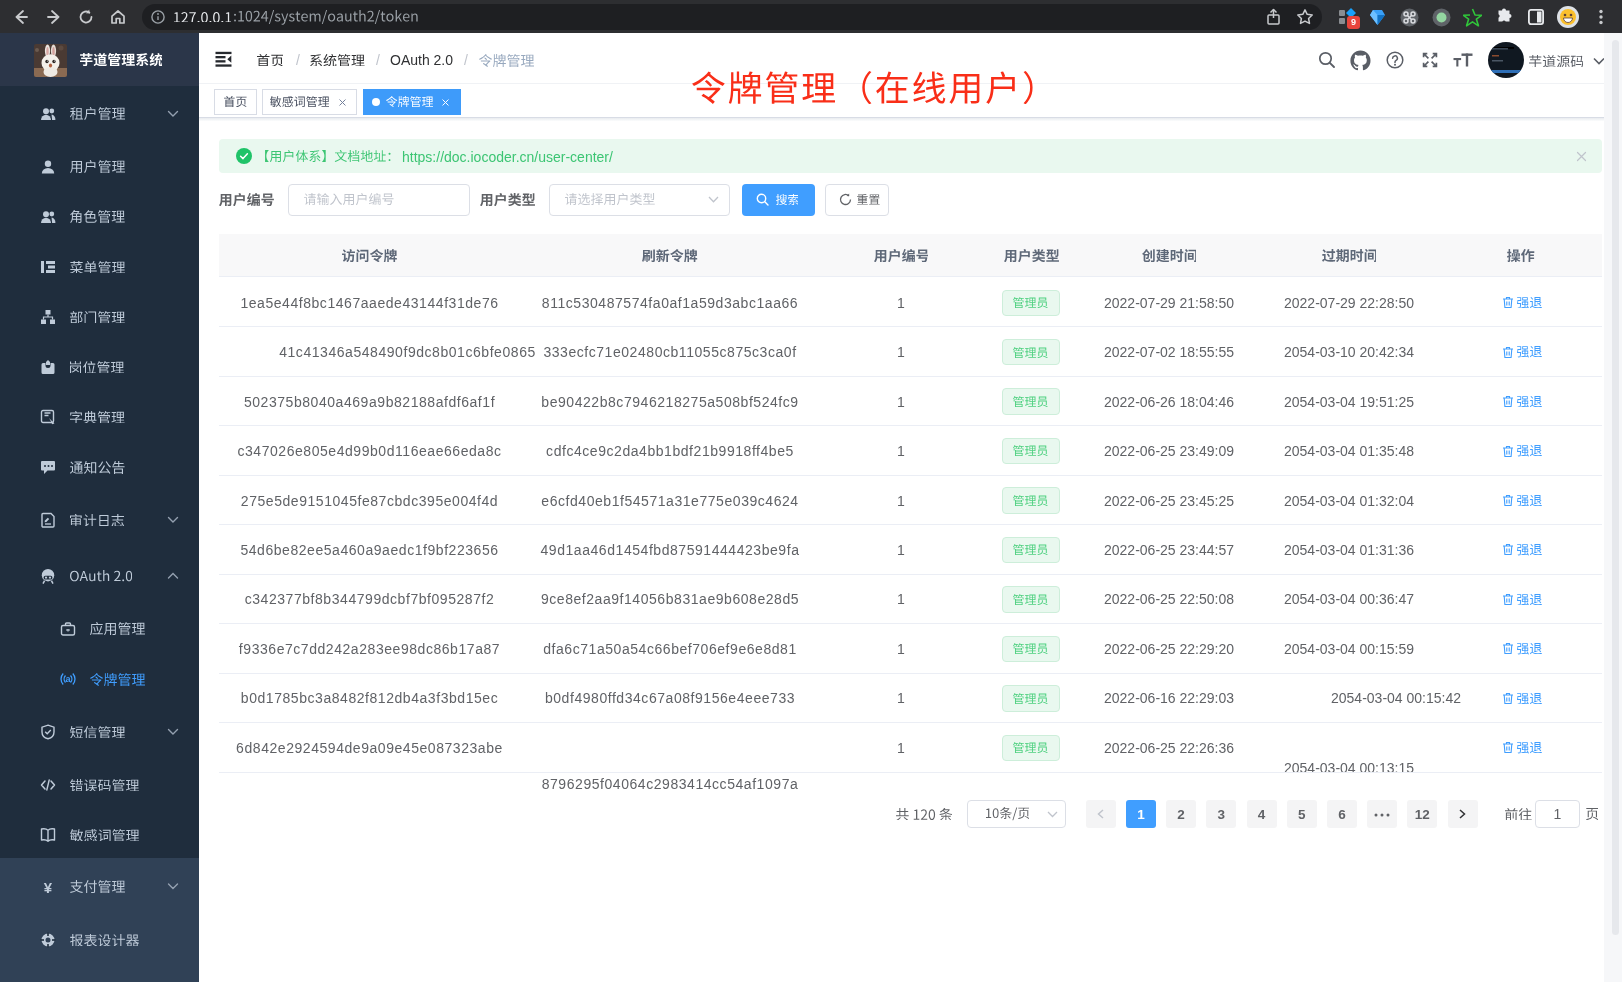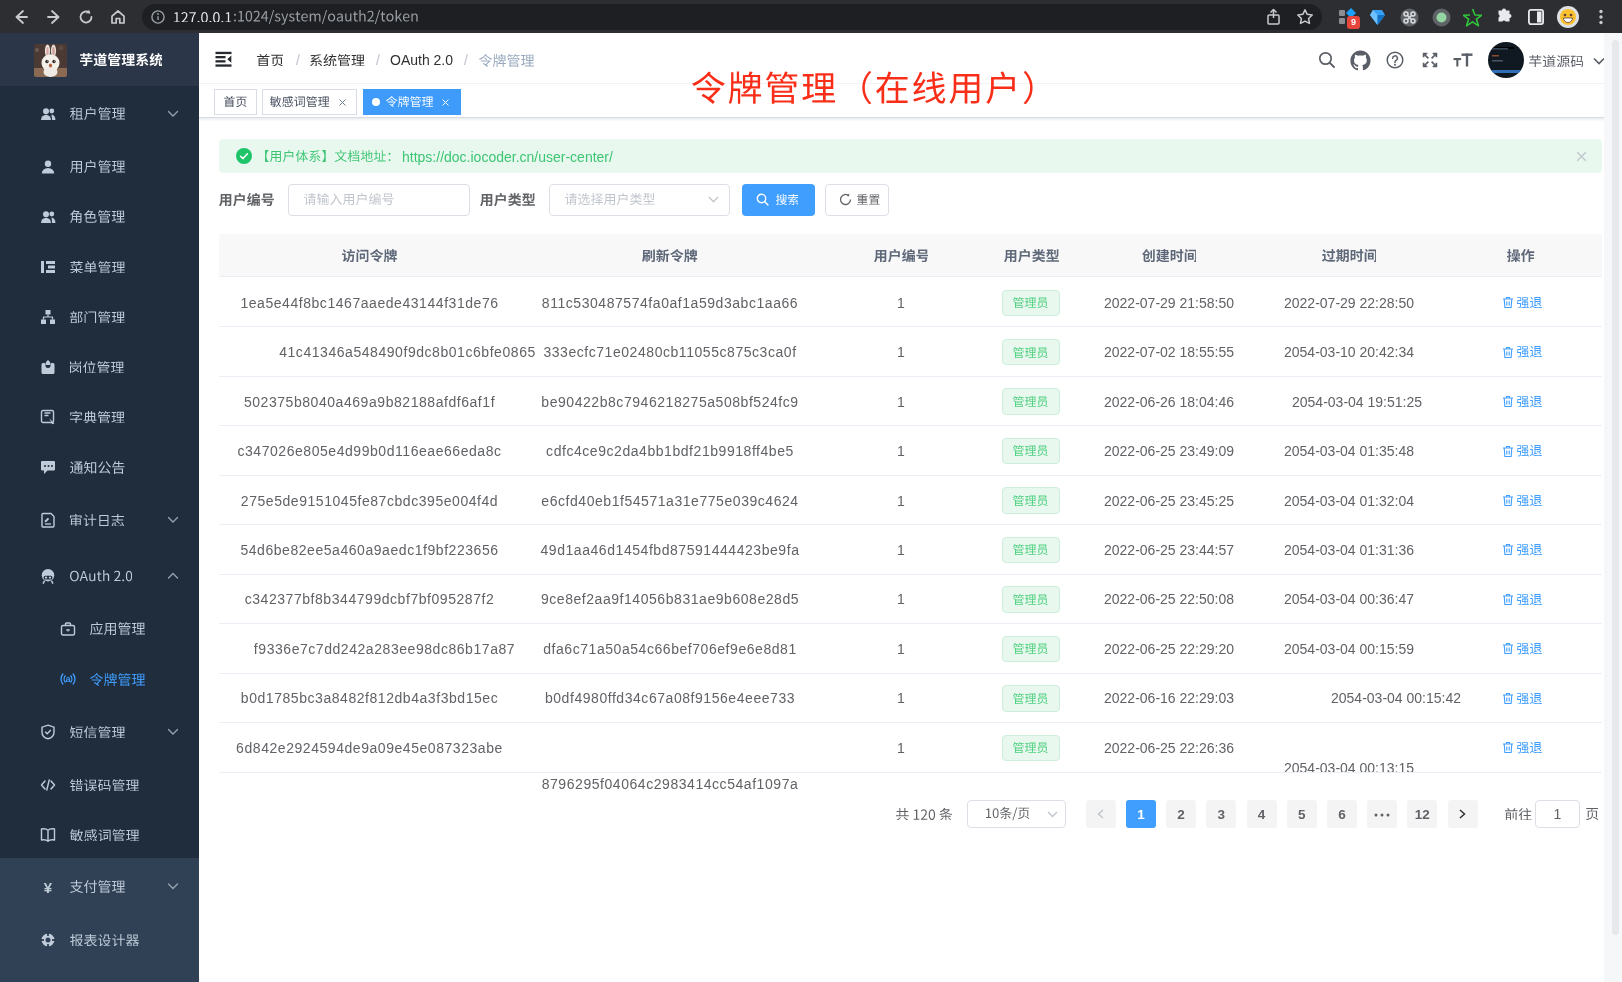--- a/index.html
+++ b/index.html
@@ -485,21 +485,21 @@
     </svg>
 <div style="position:absolute;left:219px;top:375.9px;width:1383px;height:1px;background:#ebeef5;"></div>
 <div style="position:absolute;left:369.5px;top:391.6px;height:20px;transform:translateX(-50%);font:400 14px 'Liberation Sans', sans-serif;color:#606266;line-height:20px;white-space:pre;letter-spacing:0.55px;">502375b8040a469a9b82188afdf6af1f</div>
 <div style="position:absolute;left:670.0px;top:391.6px;height:20px;transform:translateX(-50%);font:400 14px 'Liberation Sans', sans-serif;color:#606266;line-height:20px;white-space:pre;letter-spacing:0.55px;">be90422b8c7946218275a508bf524fc9</div>
 <div style="position:absolute;left:901.0px;top:391.6px;height:20px;transform:translateX(-50%);font:400 14px 'Liberation Sans', sans-serif;color:#606266;line-height:20px;white-space:pre;letter-spacing:normal;">1</div>
 <div style="position:absolute;left:1002px;top:388.4px;width:58px;height:26.5px;background:#e9f8ef;border:1px solid #cdeeda;border-radius:4px;box-sizing:border-box;"></div>
 <svg style="position:absolute;left:1013.14px;top:396.03px" width="34.72" height="11.13" viewBox="0 0 34.72 11.13">
       <path fill="#4dd07f" d="M2.7 10H9V10.7H2.7ZM0.7 3.4H10.5V5.4H9.6V4.1H1.6V5.4H0.7ZM2.6 4.9H9V7.3H2.6V6.6H8.1V5.6H2.6ZM2.7 8.1H9.6V11.1H8.7V8.8H2.7ZM2 4.9H2.9V11.1H2ZM4.8 2.6 5.6 2.5Q5.7 2.7 5.9 3.1Q6.1 3.4 6.1 3.6L5.3 3.8Q5.2 3.6 5.1 3.3Q4.9 2.9 4.8 2.6ZM1.5 1H5.3V1.7H1.5ZM6.5 1H10.8V1.7H6.5ZM1.5 0 2.4 0.2Q2.1 1 1.7 1.8Q1.3 2.6 0.8 3.2Q0.7 3.1 0.6 3Q0.4 2.9 0.3 2.9Q0.1 2.8 0 2.7Q0.5 2.2 0.9 1.5Q1.3 0.8 1.5 0ZM6.6 0 7.4 0.2Q7.2 0.9 6.9 1.6Q6.5 2.3 6.1 2.7Q6.1 2.7 5.9 2.6Q5.8 2.5 5.6 2.4Q5.5 2.4 5.4 2.3Q5.8 1.9 6.1 1.3Q6.4 0.7 6.6 0ZM2.5 1.5 3.2 1.3Q3.4 1.6 3.7 2Q3.9 2.5 4 2.8L3.2 3Q3.1 2.7 2.9 2.3Q2.7 1.9 2.5 1.5ZM7.6 1.6 8.3 1.3Q8.6 1.6 8.9 2Q9.1 2.4 9.3 2.7L8.5 3.1Q8.4 2.8 8.1 2.3Q7.9 1.9 7.6 1.6Z M17.2 3.6V5.2H21.6V3.6ZM17.2 1.4V2.9H21.6V1.4ZM16.4 0.6H22.5V6H16.4ZM16.2 7.4H22.7V8.2H16.2ZM15.3 9.9H23.1V10.7H15.3ZM12 0.9H15.8V1.7H12ZM12.2 4.3H15.6V5.2H12.2ZM11.9 8.9Q12.4 8.8 13 8.6Q13.6 8.4 14.3 8.2Q15 7.9 15.7 7.7L15.9 8.6Q14.9 8.9 13.9 9.2Q12.9 9.6 12.1 9.8ZM13.5 1.2H14.4V8.6L13.5 8.8ZM19 1H19.8V5.6H19.9V10.2H19V5.6H19Z M26.7 1.4V2.7H32.3V1.4ZM25.8 0.6H33.3V3.5H25.8ZM28.9 6.2H29.9V7.3Q29.9 7.7 29.8 8.1Q29.7 8.5 29.4 8.9Q29.1 9.3 28.6 9.7Q28 10.1 27.1 10.5Q26.2 10.8 24.9 11.1Q24.8 11 24.7 10.9Q24.6 10.8 24.5 10.6Q24.4 10.5 24.3 10.4Q25.6 10.1 26.4 9.8Q27.3 9.5 27.8 9.2Q28.3 8.9 28.5 8.6Q28.8 8.2 28.9 7.9Q28.9 7.6 28.9 7.3ZM29.8 9.3 30.3 8.7Q30.8 8.9 31.4 9.1Q32 9.3 32.6 9.5Q33.2 9.7 33.8 10Q34.3 10.2 34.7 10.4L34.3 11.1Q33.9 10.9 33.4 10.7Q32.8 10.5 32.2 10.2Q31.6 10 31 9.8Q30.4 9.5 29.8 9.3ZM25.3 4.6H33.8V8.9H32.8V5.4H26.3V9H25.3Z"></path>
     </svg>
 <div style="position:absolute;left:1169.0px;top:391.6px;height:20px;transform:translateX(-50%);font:400 14px 'Liberation Sans', sans-serif;color:#606266;line-height:20px;white-space:pre;letter-spacing:normal;">2022-06-26 18:04:46</div>
-<div style="position:absolute;left:1349.0px;top:391.6px;height:20px;transform:translateX(-50%);font:400 14px 'Liberation Sans', sans-serif;color:#606266;line-height:20px;white-space:pre;letter-spacing:normal;margin-left:8px;">2054-03-04 19:51:25</div>
+<div style="position:absolute;left:1349.0px;top:391.6px;height:20px;transform:translateX(-50%);font:400 14px 'Liberation Sans', sans-serif;color:#606266;line-height:20px;white-space:pre;letter-spacing:normal;">2054-03-04 19:51:25</div>
 <svg style="position:absolute;left:1502px;top:395.1px" width="12" height="13" viewBox="0 0 12 13">
       <g stroke="#409eff" stroke-width="1.1" fill="none">
         <path d="M1 3 h10 M4.5 3 V1.5 h3 V3"></path>
         <path d="M2.2 3 l0.7 8.5 h6.2 L9.8 3"></path>
         <path d="M4.8 5.5 v4 M7.2 5.5 v4"></path>
       </g>
     </svg>
 <svg style="position:absolute;left:1517px;top:395.82px" width="24.93" height="11.55" viewBox="0 0 24.93 11.55">
       <path fill="#409eff" d="M4.3 10.2Q5.2 10.1 6.3 10.1Q7.4 10 8.6 9.9Q9.8 9.8 11.1 9.7L11 10.6Q9.9 10.7 8.7 10.8Q7.5 10.9 6.4 11Q5.3 11.1 4.5 11.1ZM9.5 8.7 10.3 8.3Q10.6 8.8 11 9.3Q11.3 9.8 11.5 10.3Q11.8 10.8 11.9 11.2L11.1 11.6Q11 11.2 10.7 10.7Q10.5 10.2 10.1 9.6Q9.8 9.1 9.5 8.7ZM5.8 5.4V7.3H10.3V5.4ZM4.9 4.6H11.2V8.1H4.9ZM6.1 1V2.6H9.9V1ZM5.2 0.2H10.8V3.4H5.2ZM7.5 3.2H8.5V10.3L7.5 10.4ZM0.6 6.1H3.5V6.9H0.6ZM3.2 6.1H4.1Q4.1 6.1 4.1 6.1Q4.1 6.2 4.1 6.3Q4.1 6.4 4.1 6.5Q4 8 3.9 8.9Q3.8 9.8 3.7 10.3Q3.5 10.8 3.4 11Q3.2 11.2 3 11.2Q2.8 11.3 2.5 11.3Q2.3 11.4 1.9 11.4Q1.5 11.4 1 11.3Q1 11.1 0.9 10.9Q0.8 10.6 0.7 10.4Q1.2 10.5 1.6 10.5Q1.9 10.5 2.1 10.5Q2.3 10.5 2.4 10.5Q2.5 10.4 2.6 10.4Q2.7 10.2 2.8 9.8Q2.9 9.3 3 8.5Q3.1 7.6 3.2 6.2ZM0.5 3.1H1.4Q1.3 3.7 1.2 4.4Q1.2 5.1 1.1 5.8Q1 6.4 0.9 6.9H0Q0.1 6.4 0.2 5.8Q0.3 5.1 0.4 4.4Q0.4 3.7 0.5 3.1ZM0.7 3.1H3.3V1.1H0.1V0.2H4.2V4H0.7Z M18 0.1H23.5V4.9H18V4.1H22.5V0.9H18ZM18 2.1H22.9V2.9H18ZM23.7 4.9 24.5 5.5Q23.9 5.9 23.2 6.4Q22.5 6.9 21.9 7.2L21.3 6.7Q21.7 6.4 22.2 6.1Q22.6 5.8 23 5.5Q23.4 5.2 23.7 4.9ZM15.8 4.1V9.3H14.8V5H13.1V4.1ZM13.4 0.5 14.2 0Q14.5 0.3 14.9 0.7Q15.3 1 15.6 1.4Q15.9 1.8 16.1 2.1L15.3 2.7Q15.2 2.4 14.9 2Q14.5 1.6 14.2 1.2Q13.8 0.8 13.4 0.5ZM15.4 8.9Q15.7 8.9 16 9.1Q16.3 9.4 16.8 9.7Q17.5 10 18.3 10.1Q19.2 10.2 20.2 10.2Q21 10.2 21.8 10.2Q22.7 10.2 23.5 10.1Q24.3 10.1 24.9 10Q24.9 10.1 24.8 10.3Q24.8 10.5 24.7 10.6Q24.7 10.8 24.7 11Q24.3 11 23.7 11Q23.2 11 22.5 11Q21.9 11.1 21.3 11.1Q20.7 11.1 20.2 11.1Q19 11.1 18.2 11Q17.3 10.8 16.6 10.4Q16.2 10.2 15.9 10Q15.6 9.7 15.4 9.7Q15.1 9.7 14.8 10Q14.5 10.2 14.2 10.5Q13.9 10.8 13.5 11.2L12.9 10.4Q13.6 9.8 14.2 9.3Q14.9 8.9 15.4 8.9ZM19.7 5.9 20.3 5.4Q21 5.8 21.8 6.4Q22.5 7 23.2 7.6Q23.8 8.2 24.2 8.7L23.5 9.3Q23.1 8.8 22.5 8.2Q21.9 7.6 21.1 7Q20.4 6.4 19.7 5.9ZM17.4 9.3Q17.4 9.2 17.3 9.1Q17.2 8.9 17.1 8.8Q17 8.6 16.9 8.5Q17.1 8.4 17.3 8.2Q17.5 8 17.5 7.6V0.1H18.5V8.3Q18.5 8.3 18.4 8.4Q18.2 8.5 18.1 8.6Q17.9 8.7 17.8 8.8Q17.6 9 17.5 9.1Q17.4 9.2 17.4 9.3ZM17.4 9.3 17.3 8.5 17.8 8.2 20.7 7.4Q20.7 7.6 20.7 7.9Q20.7 8.1 20.8 8.2Q19.7 8.5 19.1 8.7Q18.5 8.9 18.2 9Q17.8 9.1 17.6 9.2Q17.5 9.3 17.4 9.3Z"></path>
     </svg>
@@ -577,21 +577,21 @@
       <g stroke="#409eff" stroke-width="1.1" fill="none">
         <path d="M1 3 h10 M4.5 3 V1.5 h3 V3"></path>
         <path d="M2.2 3 l0.7 8.5 h6.2 L9.8 3"></path>
         <path d="M4.8 5.5 v4 M7.2 5.5 v4"></path>
       </g>
     </svg>
 <svg style="position:absolute;left:1517px;top:593.63px" width="24.93" height="11.55" viewBox="0 0 24.93 11.55">
       <path fill="#409eff" d="M4.3 10.2Q5.2 10.1 6.3 10.1Q7.4 10 8.6 9.9Q9.8 9.8 11.1 9.7L11 10.6Q9.9 10.7 8.7 10.8Q7.5 10.9 6.4 11Q5.3 11.1 4.5 11.1ZM9.5 8.7 10.3 8.3Q10.6 8.8 11 9.3Q11.3 9.8 11.5 10.3Q11.8 10.8 11.9 11.2L11.1 11.6Q11 11.2 10.7 10.7Q10.5 10.2 10.1 9.6Q9.8 9.1 9.5 8.7ZM5.8 5.4V7.3H10.3V5.4ZM4.9 4.6H11.2V8.1H4.9ZM6.1 1V2.6H9.9V1ZM5.2 0.2H10.8V3.4H5.2ZM7.5 3.2H8.5V10.3L7.5 10.4ZM0.6 6.1H3.5V6.9H0.6ZM3.2 6.1H4.1Q4.1 6.1 4.1 6.1Q4.1 6.2 4.1 6.3Q4.1 6.4 4.1 6.5Q4 8 3.9 8.9Q3.8 9.8 3.7 10.3Q3.5 10.8 3.4 11Q3.2 11.2 3 11.2Q2.8 11.3 2.5 11.3Q2.3 11.4 1.9 11.4Q1.5 11.4 1 11.3Q1 11.1 0.9 10.9Q0.8 10.6 0.7 10.4Q1.2 10.5 1.6 10.5Q1.9 10.5 2.1 10.5Q2.3 10.5 2.4 10.5Q2.5 10.4 2.6 10.4Q2.7 10.2 2.8 9.8Q2.9 9.3 3 8.5Q3.1 7.6 3.2 6.2ZM0.5 3.1H1.4Q1.3 3.7 1.2 4.4Q1.2 5.1 1.1 5.8Q1 6.4 0.9 6.9H0Q0.1 6.4 0.2 5.8Q0.3 5.1 0.4 4.4Q0.4 3.7 0.5 3.1ZM0.7 3.1H3.3V1.1H0.1V0.2H4.2V4H0.7Z M18 0.1H23.5V4.9H18V4.1H22.5V0.9H18ZM18 2.1H22.9V2.9H18ZM23.7 4.9 24.5 5.5Q23.9 5.9 23.2 6.4Q22.5 6.9 21.9 7.2L21.3 6.7Q21.7 6.4 22.2 6.1Q22.6 5.8 23 5.5Q23.4 5.2 23.7 4.9ZM15.8 4.1V9.3H14.8V5H13.1V4.1ZM13.4 0.5 14.2 0Q14.5 0.3 14.9 0.7Q15.3 1 15.6 1.4Q15.9 1.8 16.1 2.1L15.3 2.7Q15.2 2.4 14.9 2Q14.5 1.6 14.2 1.2Q13.8 0.8 13.4 0.5ZM15.4 8.9Q15.7 8.9 16 9.1Q16.3 9.4 16.8 9.7Q17.5 10 18.3 10.1Q19.2 10.2 20.2 10.2Q21 10.2 21.8 10.2Q22.7 10.2 23.5 10.1Q24.3 10.1 24.9 10Q24.9 10.1 24.8 10.3Q24.8 10.5 24.7 10.6Q24.7 10.8 24.7 11Q24.3 11 23.7 11Q23.2 11 22.5 11Q21.9 11.1 21.3 11.1Q20.7 11.1 20.2 11.1Q19 11.1 18.2 11Q17.3 10.8 16.6 10.4Q16.2 10.2 15.9 10Q15.6 9.7 15.4 9.7Q15.1 9.7 14.8 10Q14.5 10.2 14.2 10.5Q13.9 10.8 13.5 11.2L12.9 10.4Q13.6 9.8 14.2 9.3Q14.9 8.9 15.4 8.9ZM19.7 5.9 20.3 5.4Q21 5.8 21.8 6.4Q22.5 7 23.2 7.6Q23.8 8.2 24.2 8.7L23.5 9.3Q23.1 8.8 22.5 8.2Q21.9 7.6 21.1 7Q20.4 6.4 19.7 5.9ZM17.4 9.3Q17.4 9.2 17.3 9.1Q17.2 8.9 17.1 8.8Q17 8.6 16.9 8.5Q17.1 8.4 17.3 8.2Q17.5 8 17.5 7.6V0.1H18.5V8.3Q18.5 8.3 18.4 8.4Q18.2 8.5 18.1 8.6Q17.9 8.7 17.8 8.8Q17.6 9 17.5 9.1Q17.4 9.2 17.4 9.3ZM17.4 9.3 17.3 8.5 17.8 8.2 20.7 7.4Q20.7 7.6 20.7 7.9Q20.7 8.1 20.8 8.2Q19.7 8.5 19.1 8.7Q18.5 8.9 18.2 9Q17.8 9.1 17.6 9.2Q17.5 9.3 17.4 9.3Z"></path>
     </svg>
 <div style="position:absolute;left:219px;top:623.15px;width:1383px;height:1px;background:#ebeef5;"></div>
-<div style="position:absolute;left:369.5px;top:638.85px;height:20px;transform:translateX(-50%);font:400 14px 'Liberation Sans', sans-serif;color:#606266;line-height:20px;white-space:pre;letter-spacing:0.55px;margin-left:15px;">f9336e7c7dd242a283ee98dc86b17a87</div>
+<div style="position:absolute;left:369.5px;top:638.85px;height:20px;transform:translateX(-50%);font:400 14px 'Liberation Sans', sans-serif;color:#606266;line-height:20px;white-space:pre;letter-spacing:0.55px;">f9336e7c7dd242a283ee98dc86b17a87</div>
 <div style="position:absolute;left:670.0px;top:638.85px;height:20px;transform:translateX(-50%);font:400 14px 'Liberation Sans', sans-serif;color:#606266;line-height:20px;white-space:pre;letter-spacing:0.55px;">dfa6c71a50a54c66bef706ef9e6e8d81</div>
 <div style="position:absolute;left:901.0px;top:638.85px;height:20px;transform:translateX(-50%);font:400 14px 'Liberation Sans', sans-serif;color:#606266;line-height:20px;white-space:pre;letter-spacing:normal;">1</div>
 <div style="position:absolute;left:1002px;top:635.65px;width:58px;height:26.5px;background:#e9f8ef;border:1px solid #cdeeda;border-radius:4px;box-sizing:border-box;"></div>
 <svg style="position:absolute;left:1013.14px;top:643.29px" width="34.72" height="11.13" viewBox="0 0 34.72 11.13">
       <path fill="#4dd07f" d="M2.7 10H9V10.7H2.7ZM0.7 3.4H10.5V5.4H9.6V4.1H1.6V5.4H0.7ZM2.6 4.9H9V7.3H2.6V6.6H8.1V5.6H2.6ZM2.7 8.1H9.6V11.1H8.7V8.8H2.7ZM2 4.9H2.9V11.1H2ZM4.8 2.6 5.6 2.5Q5.7 2.7 5.9 3.1Q6.1 3.4 6.1 3.6L5.3 3.8Q5.2 3.6 5.1 3.3Q4.9 2.9 4.8 2.6ZM1.5 1H5.3V1.7H1.5ZM6.5 1H10.8V1.7H6.5ZM1.5 0 2.4 0.2Q2.1 1 1.7 1.8Q1.3 2.6 0.8 3.2Q0.7 3.1 0.6 3Q0.4 2.9 0.3 2.9Q0.1 2.8 0 2.7Q0.5 2.2 0.9 1.5Q1.3 0.8 1.5 0ZM6.6 0 7.4 0.2Q7.2 0.9 6.9 1.6Q6.5 2.3 6.1 2.7Q6.1 2.7 5.9 2.6Q5.8 2.5 5.6 2.4Q5.5 2.4 5.4 2.3Q5.8 1.9 6.1 1.3Q6.4 0.7 6.6 0ZM2.5 1.5 3.2 1.3Q3.4 1.6 3.7 2Q3.9 2.5 4 2.8L3.2 3Q3.1 2.7 2.9 2.3Q2.7 1.9 2.5 1.5ZM7.6 1.6 8.3 1.3Q8.6 1.6 8.9 2Q9.1 2.4 9.3 2.7L8.5 3.1Q8.4 2.8 8.1 2.3Q7.9 1.9 7.6 1.6Z M17.2 3.6V5.2H21.6V3.6ZM17.2 1.4V2.9H21.6V1.4ZM16.4 0.6H22.5V6H16.4ZM16.2 7.4H22.7V8.2H16.2ZM15.3 9.9H23.1V10.7H15.3ZM12 0.9H15.8V1.7H12ZM12.2 4.3H15.6V5.2H12.2ZM11.9 8.9Q12.4 8.8 13 8.6Q13.6 8.4 14.3 8.2Q15 7.9 15.7 7.7L15.9 8.6Q14.9 8.9 13.9 9.2Q12.9 9.6 12.1 9.8ZM13.5 1.2H14.4V8.6L13.5 8.8ZM19 1H19.8V5.6H19.9V10.2H19V5.6H19Z M26.7 1.4V2.7H32.3V1.4ZM25.8 0.6H33.3V3.5H25.8ZM28.9 6.2H29.9V7.3Q29.9 7.7 29.8 8.1Q29.7 8.5 29.4 8.9Q29.1 9.3 28.6 9.7Q28 10.1 27.1 10.5Q26.2 10.8 24.9 11.1Q24.8 11 24.7 10.9Q24.6 10.8 24.5 10.6Q24.4 10.5 24.3 10.4Q25.6 10.1 26.4 9.8Q27.3 9.5 27.8 9.2Q28.3 8.9 28.5 8.6Q28.8 8.2 28.9 7.9Q28.9 7.6 28.9 7.3ZM29.8 9.3 30.3 8.7Q30.8 8.9 31.4 9.1Q32 9.3 32.6 9.5Q33.2 9.7 33.8 10Q34.3 10.2 34.7 10.4L34.3 11.1Q33.9 10.9 33.4 10.7Q32.8 10.5 32.2 10.2Q31.6 10 31 9.8Q30.4 9.5 29.8 9.3ZM25.3 4.6H33.8V8.9H32.8V5.4H26.3V9H25.3Z"></path>
     </svg>
 <div style="position:absolute;left:1169.0px;top:638.85px;height:20px;transform:translateX(-50%);font:400 14px 'Liberation Sans', sans-serif;color:#606266;line-height:20px;white-space:pre;letter-spacing:normal;">2022-06-25 22:29:20</div>
 <div style="position:absolute;left:1349.0px;top:638.85px;height:20px;transform:translateX(-50%);font:400 14px 'Liberation Sans', sans-serif;color:#606266;line-height:20px;white-space:pre;letter-spacing:normal;">2054-03-04 00:15:59</div>
 <svg style="position:absolute;left:1502px;top:642.35px" width="12" height="13" viewBox="0 0 12 13">
       <g stroke="#409eff" stroke-width="1.1" fill="none">

